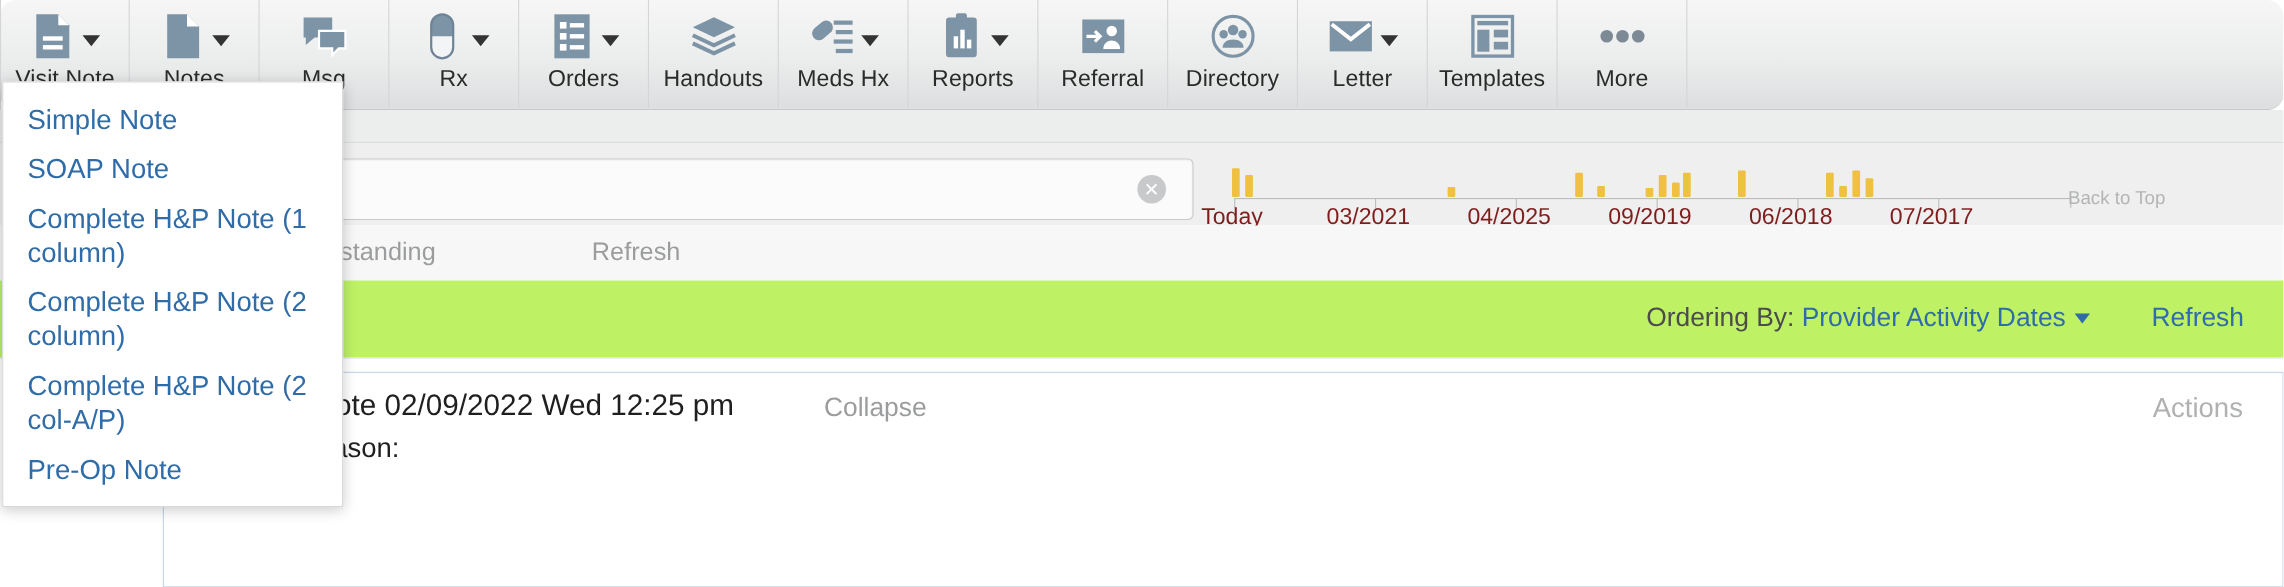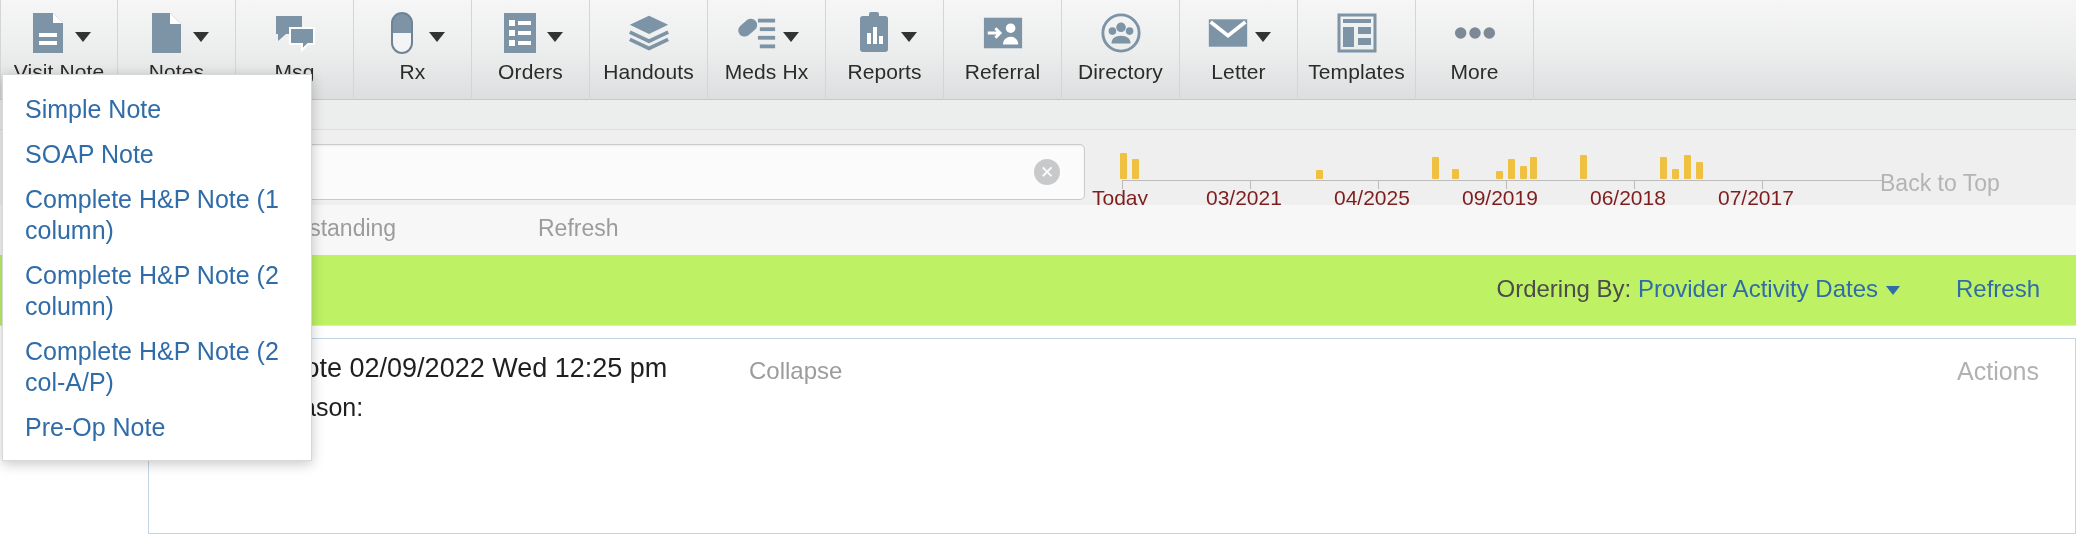--- a/index.html
+++ b/index.html
@@ -9,21 +9,21 @@
     background: #ffffff;
     overflow: hidden;
   }
   .app { position: relative; width: 2076px; height: 534px; background:#fff; }
 
   
   .toolbar {
     position: absolute; left:0; top:0; width:2076px; height:100px;
     background: linear-gradient(to bottom, #f6f6f6 0%, #eceded 52%, #dddedf 100%);
     border-bottom: 1px solid #c6c7c8;
-    display: flex; align-items: stretch;
+    display: flex; align-items: stretch; border-radius: 15px;
   }
   .tb-item {
     width: 118px; height: 100px;
     display:flex; flex-direction: column; align-items:center; justify-content:flex-start;
     padding-top: 10px;
     border-right: 1px solid #d4d5d6;
     position: relative;
     cursor: default;
   }
   .tb-item:first-child { border-left: 1px solid #d4d5d6; }
@@ -56,21 +56,21 @@
     display:flex;align-items:center;justify-content:center;
     color:#fff;font-size:17px;line-height:1;font-family:"Liberation Sans",sans-serif;
   }
   .timeline { position:absolute; left:1110px; top:6px; width:790px; height:65px; }
   .tl-axis { position:absolute; left:12px; top:44px; width:760px; height:1px; background:#bcbcbc; }
   .tl-tick { position:absolute; top:44px; width:1px; height:9px; background:#bcbcbc; }
   .tl-bar { position:absolute; bottom:22px; width:7px; background:#f0c040; border-radius:1px; }
   .tl-labels { position:absolute; left:0; top:50px; width:790px; height:28px; }
   .tl-label { position:absolute; font-size:21px; color:#7f1d1d; top:0; }
   .backtotop {
-    position:absolute; left:1880px; top:40px; font-size:23px; color:#b3b4b5;
+    position:absolute; left:1880px; top:40px; font-size:17px; color:#b3b4b5;
   }
 
   
   .linksrow {
     position:absolute; left:0; top:205px; width:2076px; height:50px;
     background:#f7f7f7;
   }
   .lnk-gray { position:absolute; font-size:23px; color:#9b9c9d; }
 
   

